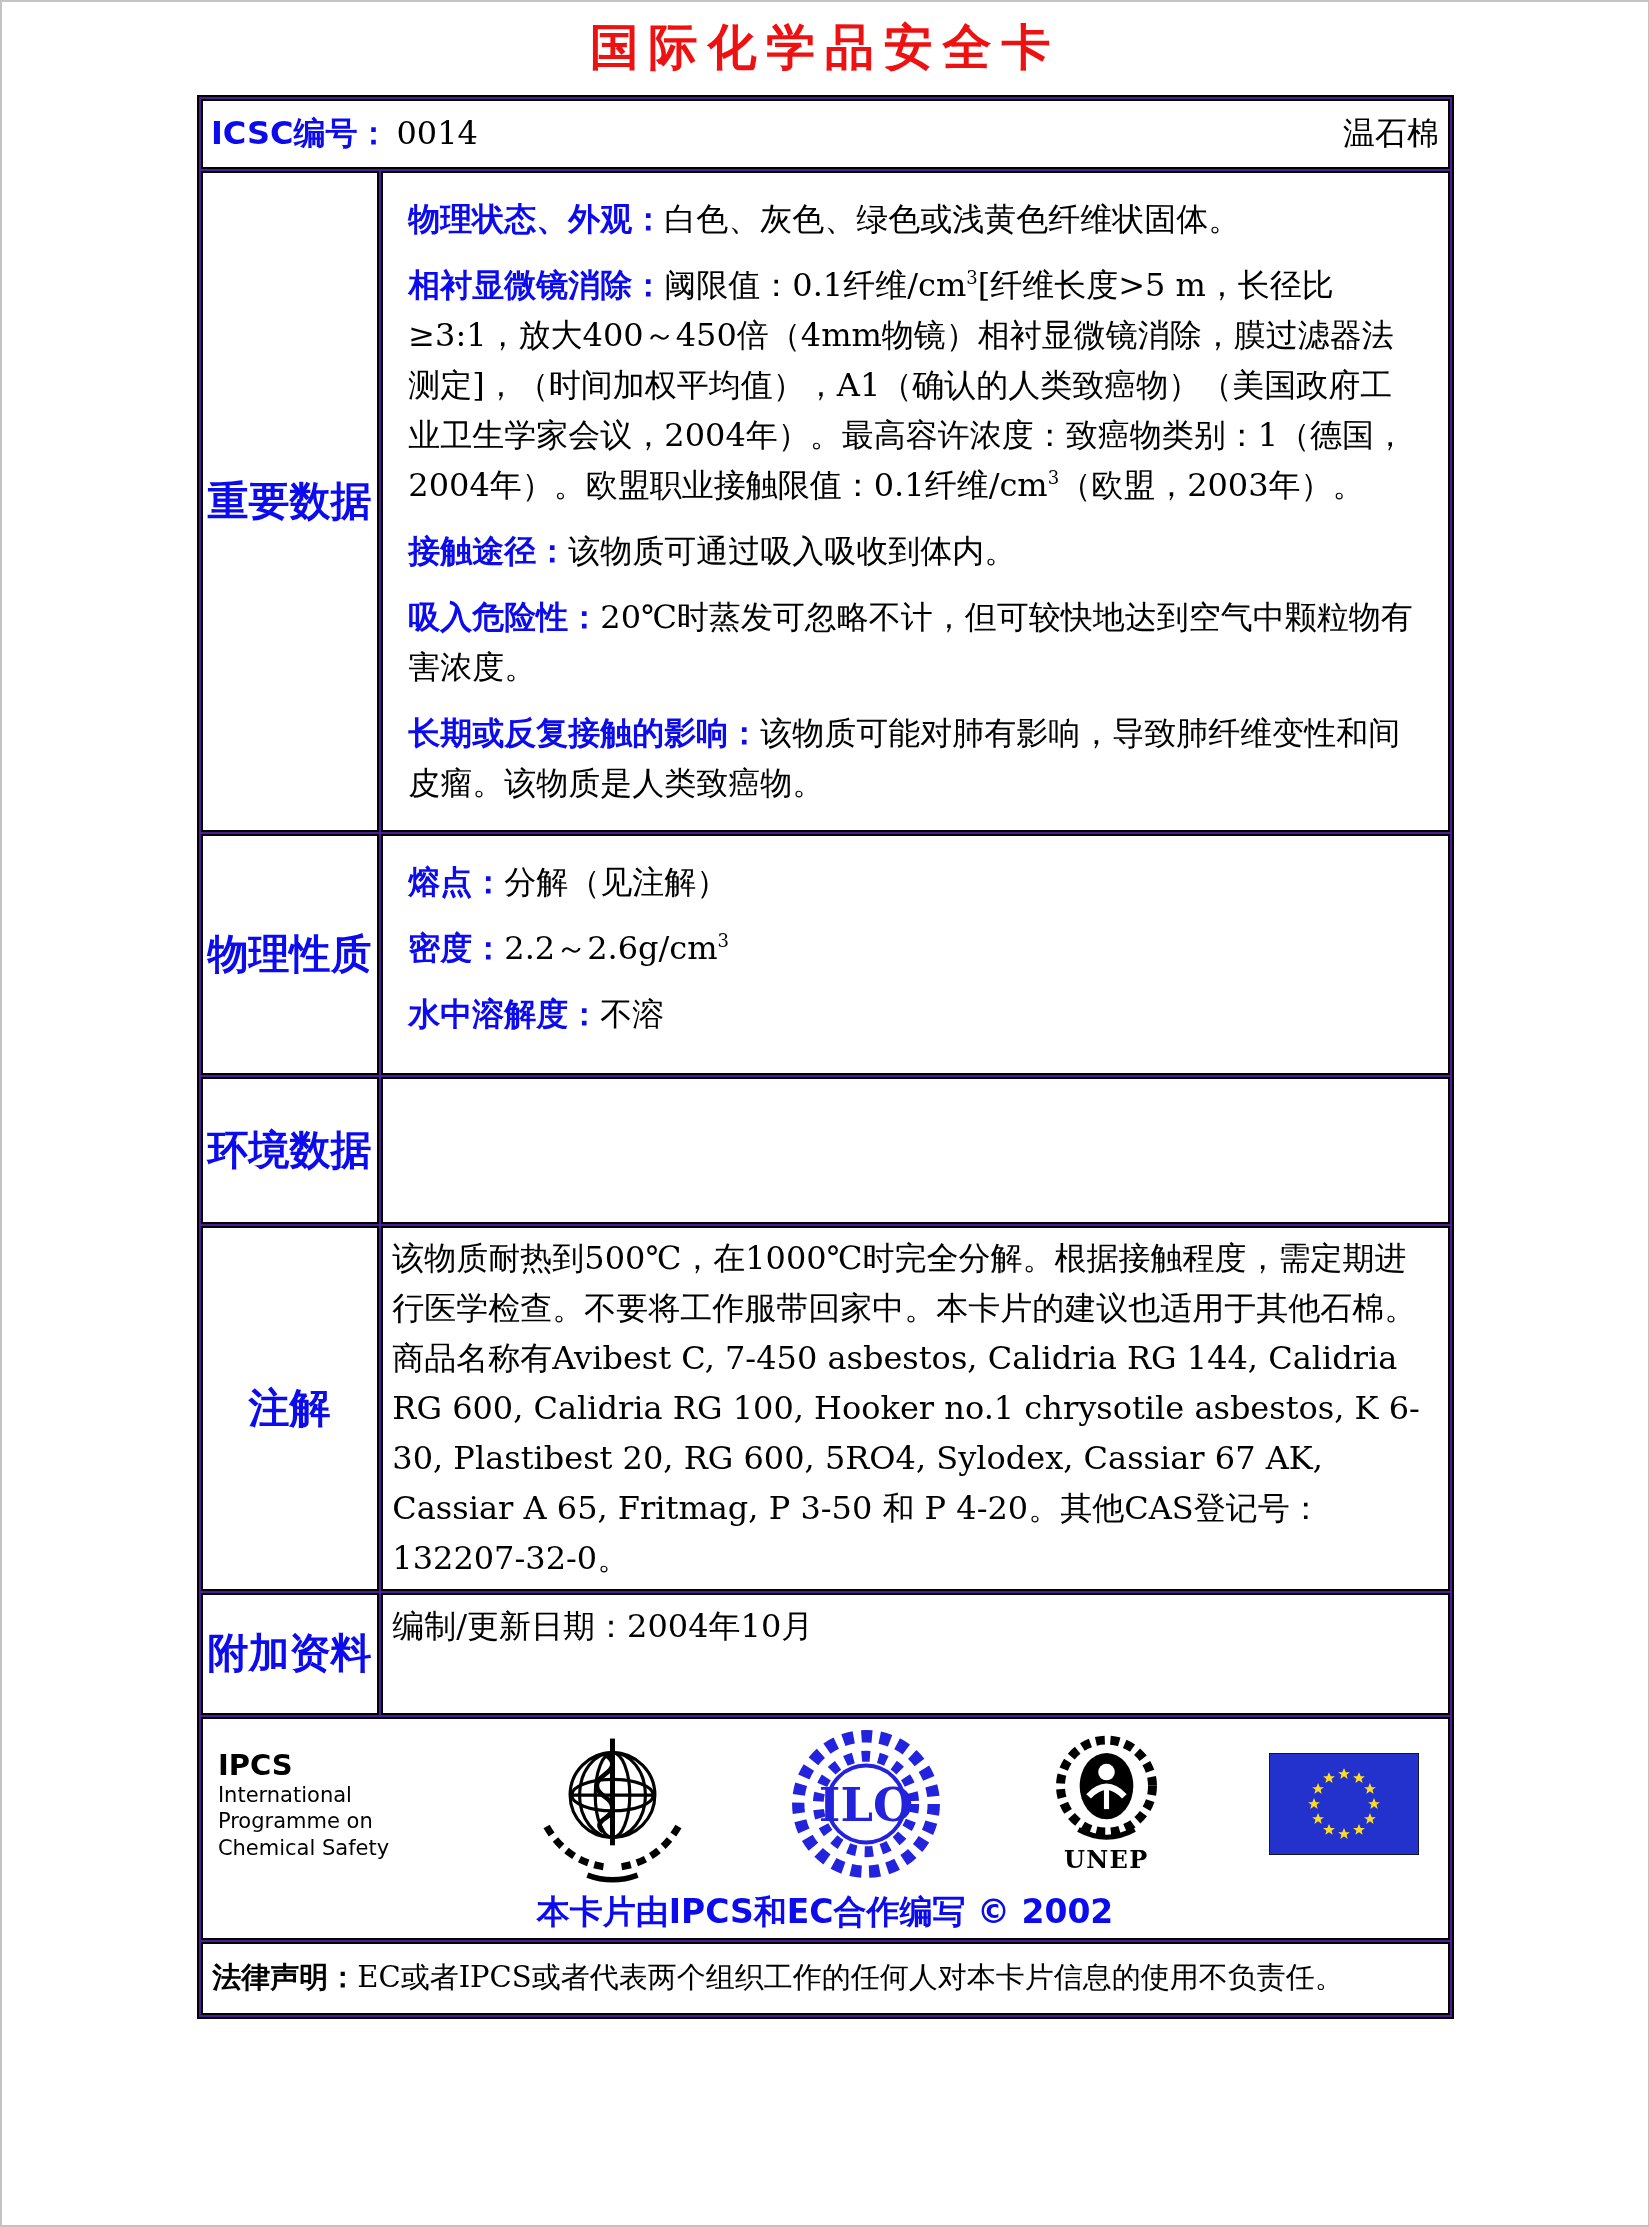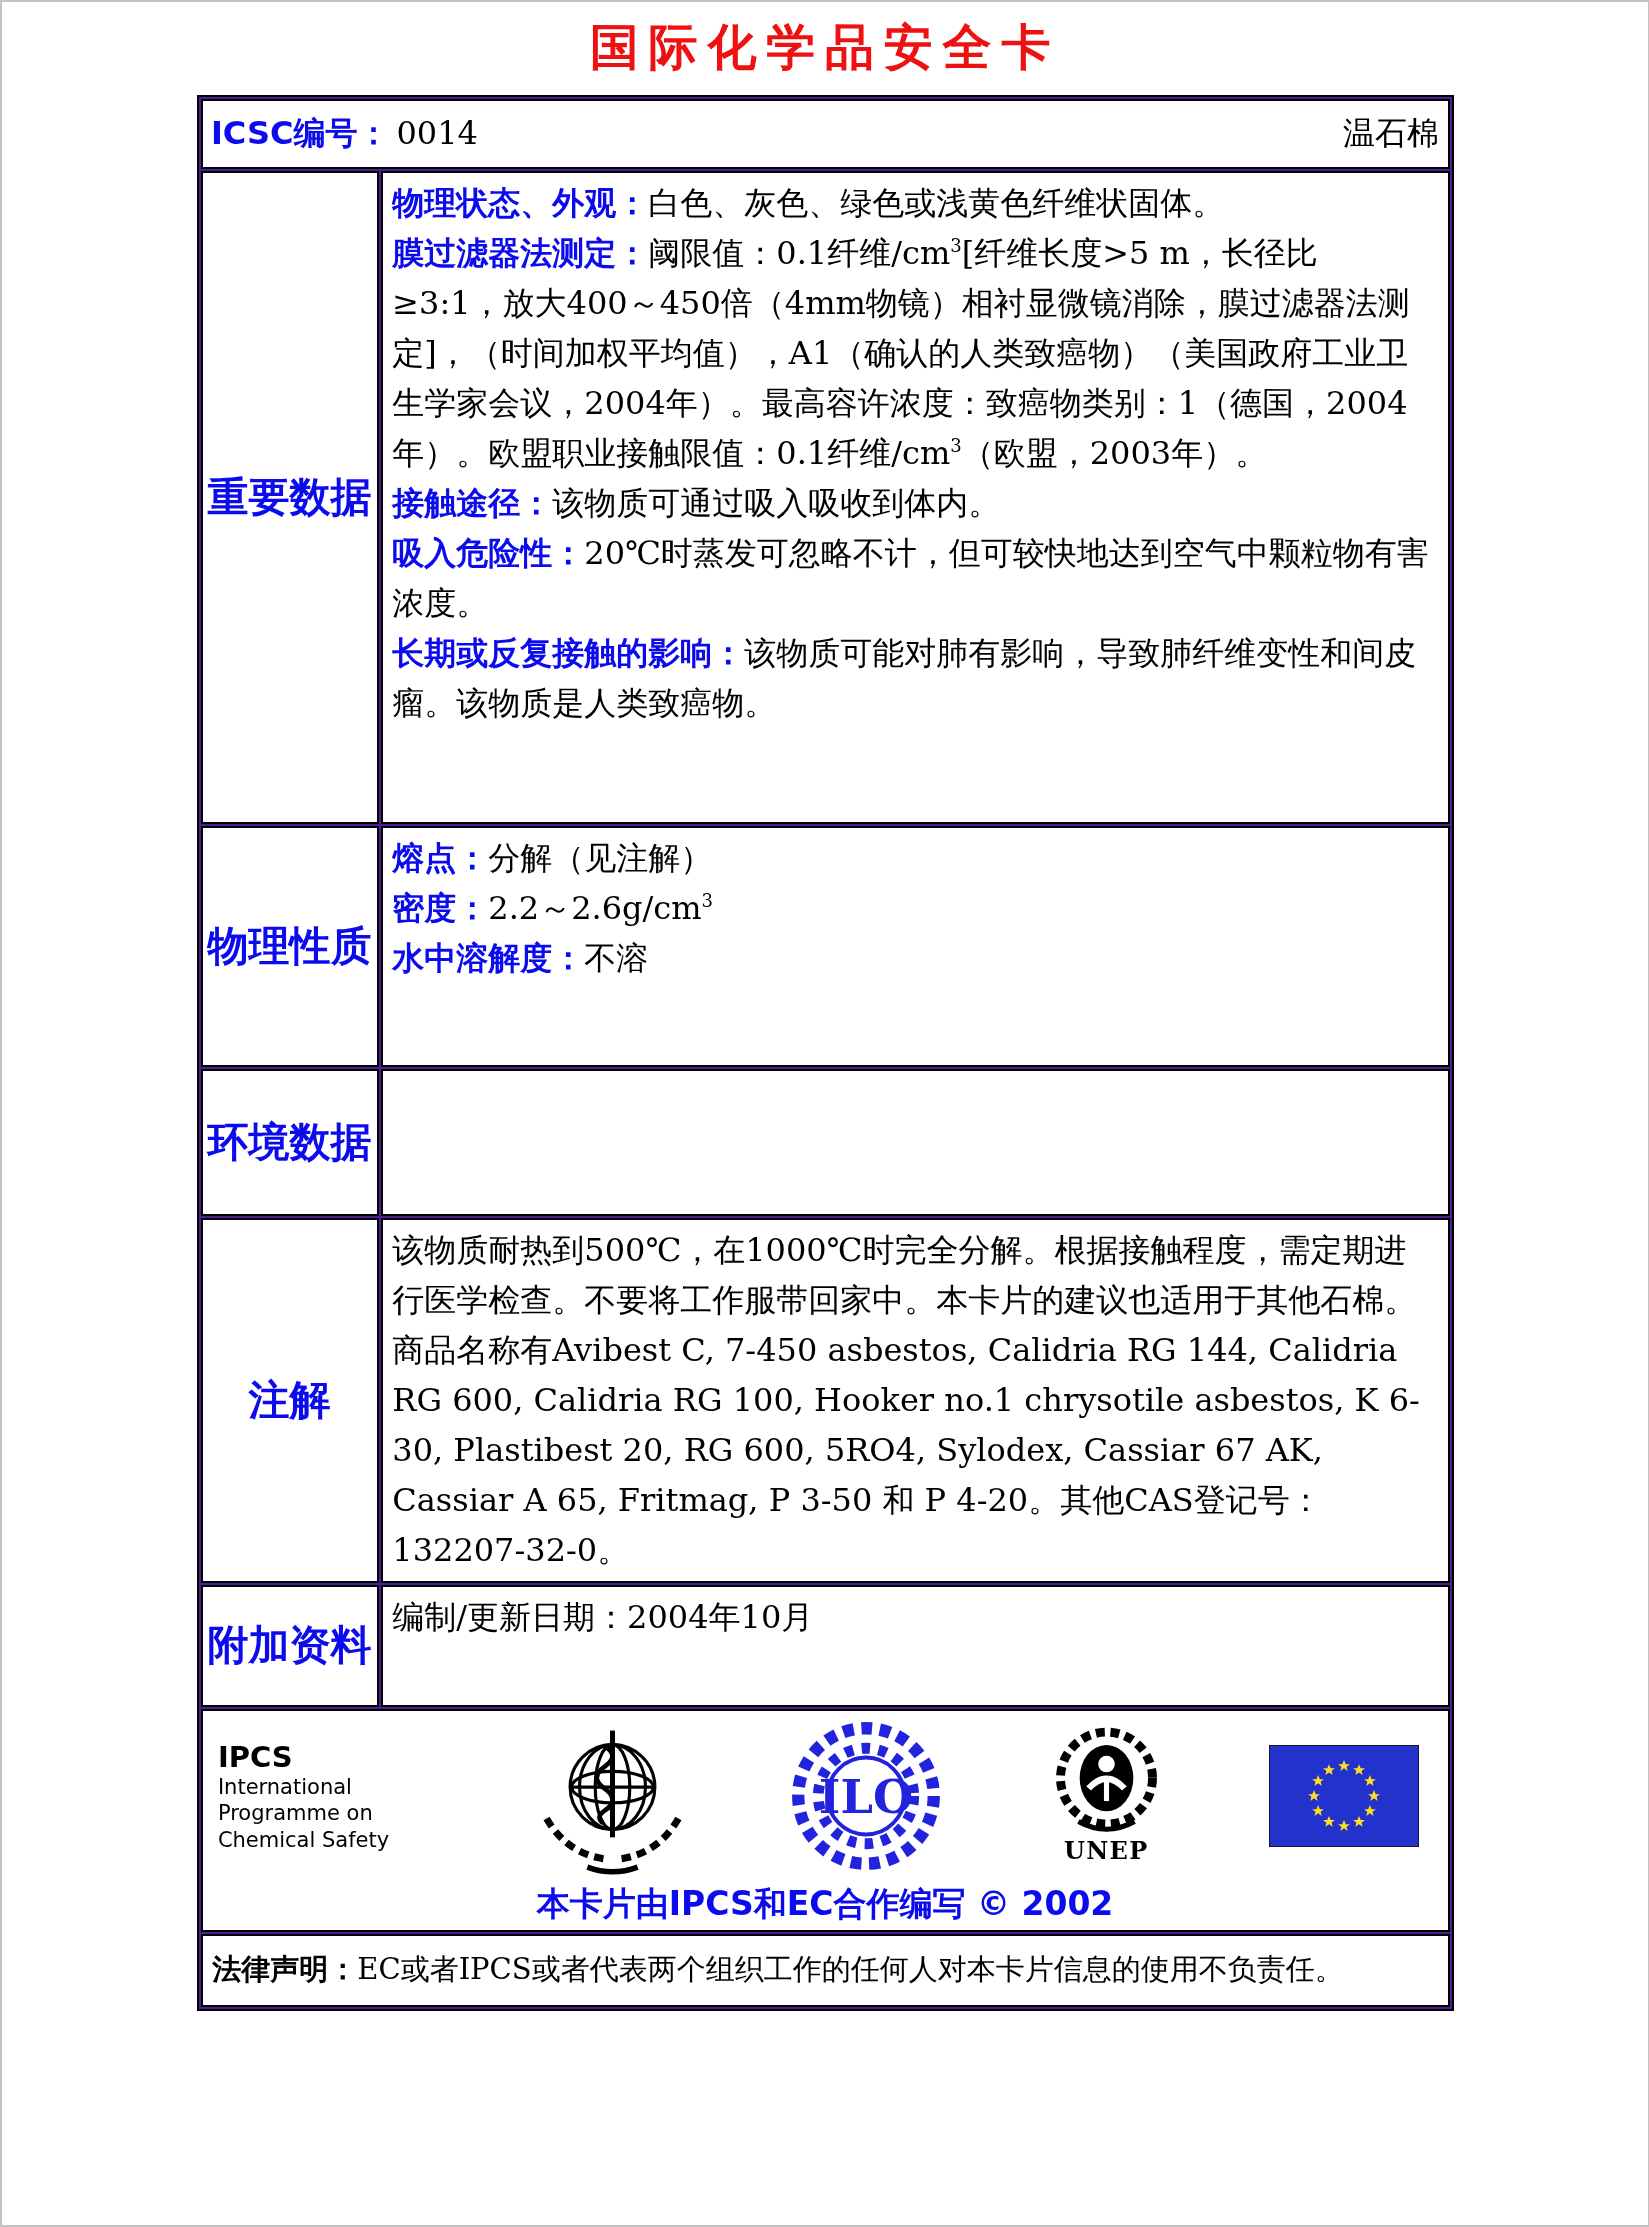--- a/index.html
+++ b/index.html
@@ -74,21 +74,21 @@
     vertical-align:top;
     padding:5.6px 11.2px 5.6px 9.8px;
     font-size:32px;
     line-height:50px;
   }
   td.h-important{height:653px;}
   td.h-physical{height:241px;}
   td.h-environment{height:147px;}
   td.h-notes{height:363px;}
   td.h-additional{height:122px;}
-  .para{margin:0;}
+  .para{margin:16px;}
   .seg-label{
     color:var(--label-blue);
     font-weight:bold;
     font-family:"DejaVu Sans","Liberation Sans",sans-serif;
   }
   .seg-sup{vertical-align:super;font-size:18px;line-height:0;}
   
   td.logos-cell{height:203px;vertical-align:middle;padding:7px 0 2.8px 0;}
   .logos-row{
     display:flex;align-items:center;justify-content:space-between;
@@ -143,21 +143,21 @@
           </span>
           <span class="hdr-name">温石棉</span>
         </div>
       </td>
     </tr>
 
     <tr>
       <td class="lbl">重要数据</td>
       <td class="content h-important">
         <div class="para"><span class="seg-label">物理状态、外观：</span><span class="seg-text">白色、灰色、绿色或浅黄色纤维状固体。</span></div>
-        <div class="para"><span class="seg-label">膜过滤器法测定：</span><span class="seg-text">阈限值：0.1纤维/cm</span><span class="seg-sup">3</span><span class="seg-text">[纤维长度&gt;5 m，长径比 ≥3:1，放大400～450倍（4mm物镜）相衬显微镜消除，膜过滤器法测定]，（时间加权平均值），A1（确认的人类致癌物）（美国政府工业卫生学家会议，2004年）。最高容许浓度：致癌物类别：1（德国，2004年）。欧盟职业接触限值：0.1纤维/cm</span><span class="seg-sup">3</span><span class="seg-text">（欧盟，2003年）。</span></div>
+        <div class="para"><span class="seg-label">相衬显微镜消除：</span><span class="seg-text">阈限值：0.1纤维/cm</span><span class="seg-sup">3</span><span class="seg-text">[纤维长度&gt;5 m，长径比 ≥3:1，放大400～450倍（4mm物镜）相衬显微镜消除，膜过滤器法测定]，（时间加权平均值），A1（确认的人类致癌物）（美国政府工业卫生学家会议，2004年）。最高容许浓度：致癌物类别：1（德国，2004年）。欧盟职业接触限值：0.1纤维/cm</span><span class="seg-sup">3</span><span class="seg-text">（欧盟，2003年）。</span></div>
         <div class="para"><span class="seg-label">接触途径：</span><span class="seg-text">该物质可通过吸入吸收到体内。</span></div>
         <div class="para"><span class="seg-label">吸入危险性：</span><span class="seg-text">20℃时蒸发可忽略不计，但可较快地达到空气中颗粒物有害浓度。</span></div>
         <div class="para"><span class="seg-label">长期或反复接触的影响：</span><span class="seg-text">该物质可能对肺有影响，导致肺纤维变性和间皮瘤。该物质是人类致癌物。</span></div>
       </td>
     </tr>
 
     <tr>
       <td class="lbl">物理性质</td>
       <td class="content h-physical">
         <div class="para"><span class="seg-label">熔点：</span><span class="seg-text">分解（见注解）</span></div>

